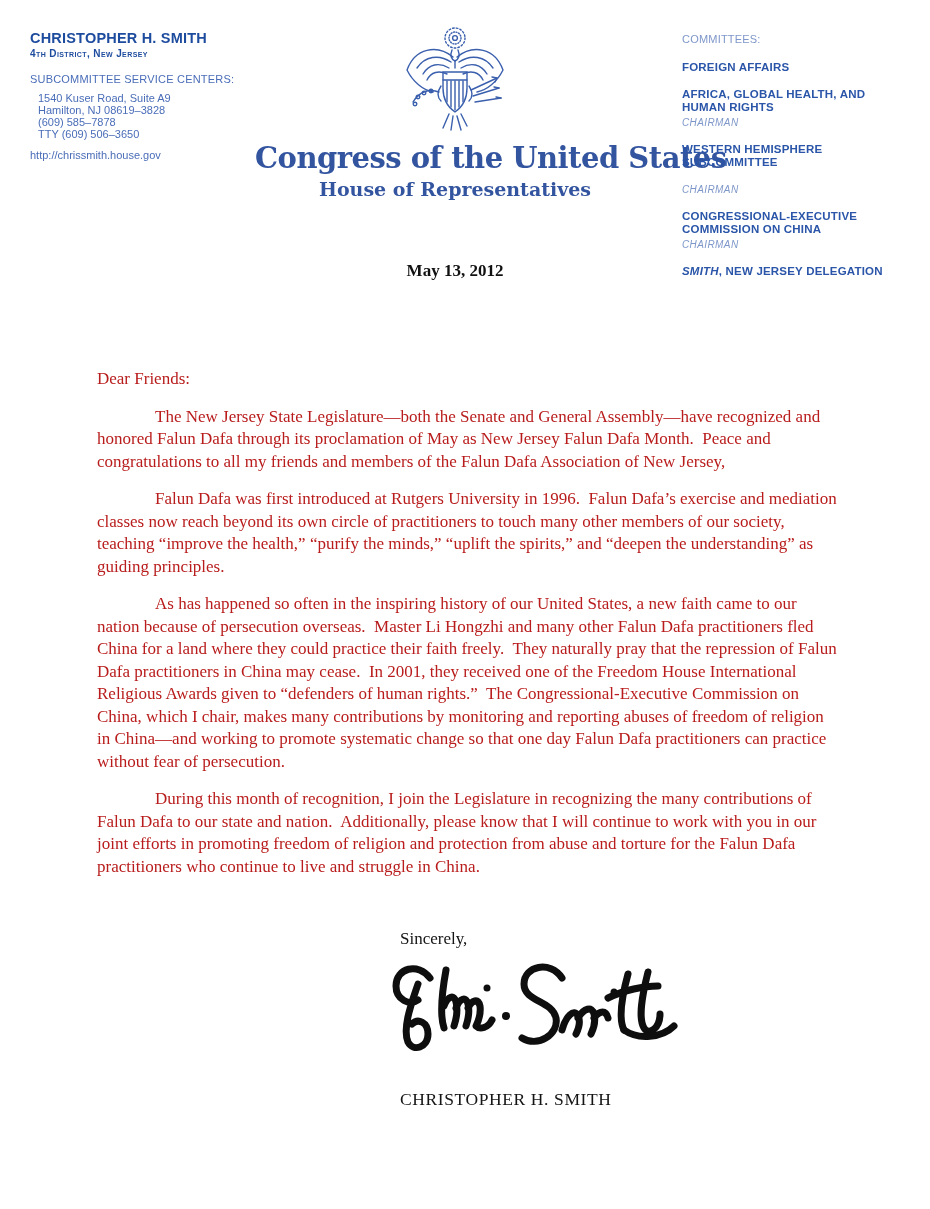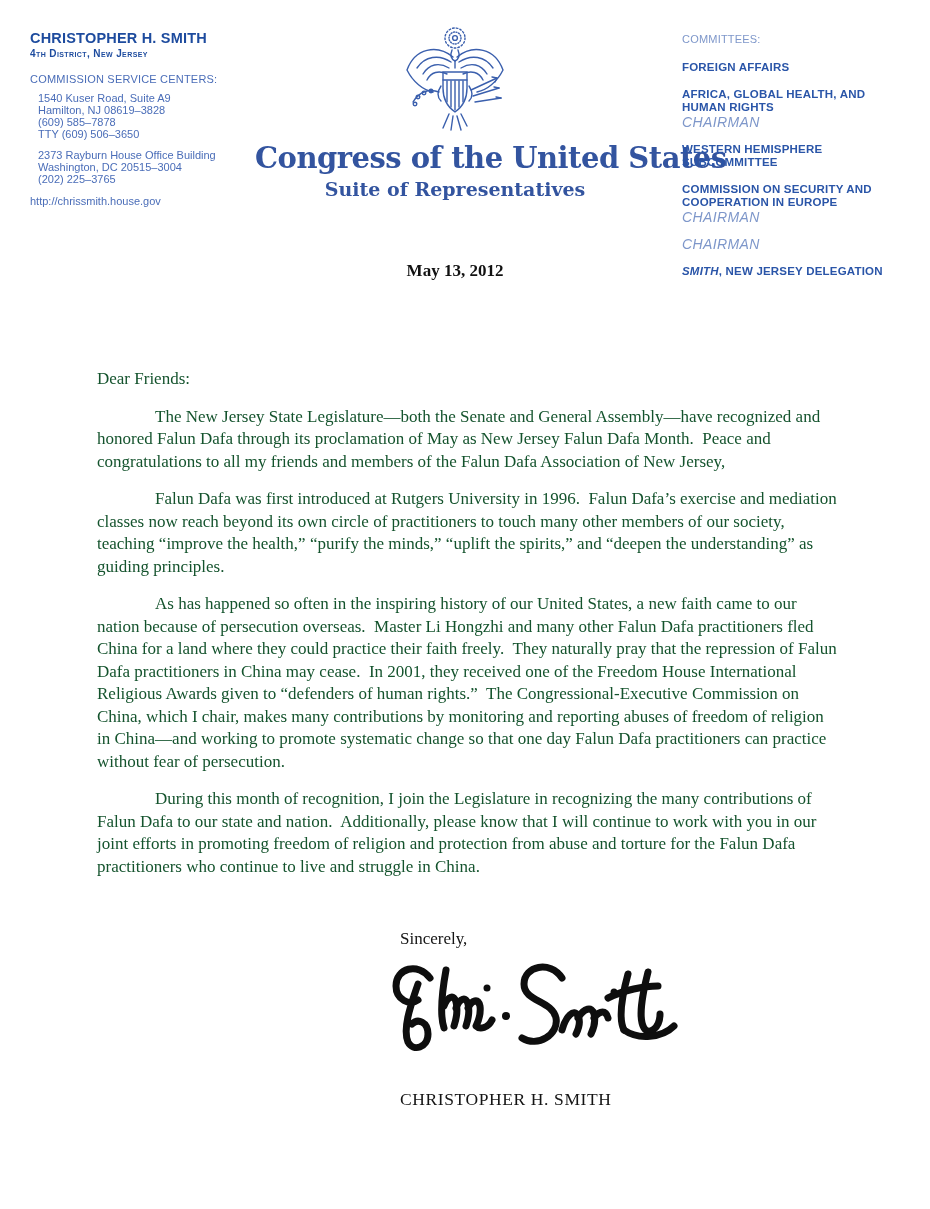--- a/index.html
+++ b/index.html
@@ -17,50 +17,45 @@
   
   .masthead{position:absolute;left:255px;top:24px;width:400px;text-align:center;color:#33549f;}
   .seal{display:block;margin:0 auto;}
   .m-title{font-family:"DejaVu Serif",serif;font-weight:bold;font-size:29px;letter-spacing:-0.5px;margin-top:5px;white-space:nowrap;}
   .m-sub{font-family:"DejaVu Serif",serif;font-weight:bold;font-size:19px;margin-top:3px;white-space:nowrap;}
 
   
   .committees{position:absolute;left:682px;top:33px;width:228px;font-size:11.5px;line-height:13px;font-weight:bold;color:#2a55a8;letter-spacing:.2px;}
   .c-label{color:#7e97ca;font-weight:normal;font-size:11px;margin-bottom:15px;}
   .c-item{margin-bottom:14px;}
-  .c-role{color:#7e97ca;font-weight:normal;font-style:italic;font-size:14px;margin-top:2px;letter-spacing:.4px;}
+  .c-role{color:#7e97ca;font-weight:normal;font-style:italic;font-size:10px;margin-top:2px;letter-spacing:.4px;}
   .c-dean{margin-top:2px;}
   .c-dean .it{font-style:italic;}
 
   
   .date{position:absolute;left:255px;top:261px;width:400px;text-align:center;font-family:"Liberation Serif",serif;font-size:17px;color:#111;font-weight:bold;}
-  .letter{position:absolute;left:97px;top:368px;width:741px;font-family:"Liberation Serif",serif;font-size:17px;line-height:22.5px;color:#14532d;}
+  .letter{position:absolute;left:97px;top:368px;width:741px;font-family:"Liberation Serif",serif;font-size:17px;line-height:22.5px;color:#b91c1c;}
   .letter p{margin:0;white-space:pre-wrap;}
   .letter p.para{margin-top:15px;text-indent:58px;}
   .closing{position:absolute;left:400px;top:929px;font-family:"Liberation Serif",serif;font-size:17px;color:#141414;}
   .signature{position:absolute;left:384px;top:956px;}
   .signer{position:absolute;left:400px;top:1089px;font-family:"Liberation Serif",serif;font-size:17.5px;letter-spacing:.6px;color:#141414;}
 </style>
 </head>
 <body>
 
 <div class="sender">
   <div class="sender-name">CHRISTOPHER H. SMITH</div>
   <div class="sender-district">4th District, New Jersey</div>
-  <div class="sc-label">COMMISSION SERVICE CENTERS:</div>
+  <div class="sc-label">SUBCOMMITTEE SERVICE CENTERS:</div>
   <div class="office">
     <div>1540 Kuser Road, Suite A9</div>
     <div>Hamilton, NJ 08619–3828</div>
     <div>(609) 585–7878</div>
     <div>TTY (609) 506–3650</div>
-  </div>
-  <div class="office">
-    <div>2373 Rayburn House Office Building</div>
-    <div>Washington, DC 20515–3004</div>
-    <div>(202) 225–3765</div>
   </div>
   <div class="website">http://chrissmith.house.gov</div>
 </div>
 
 <div class="masthead">
   <svg class="seal" width="104" height="112" viewBox="0 0 104 112">
     <g stroke="#3a5fad" fill="none" stroke-width="1.4" stroke-linecap="round">
 
       <circle cx="52" cy="14" r="10" stroke-dasharray="1.6 2.1"></circle>
       <circle cx="52" cy="14" r="6" stroke-dasharray="1 1.6"></circle>
@@ -92,40 +87,40 @@
         <circle cx="28" cy="67" r="1.8"></circle>
         <circle cx="12" cy="80" r="1.8"></circle>
 
       <path d="M68 66 L94 54 M70 72 L96 64 M72 78 L98 74"></path>
       <path d="M94 54 L89 53 M94 54 L92 58 M96 64 L91 63 M98 74 L93 73"></path>
 
       <path d="M46 90 L40 104 M50 92 L48 106 M54 92 L58 106 M58 90 L64 102"></path>
     </g>
   </svg>
   <div class="m-title">Congress of the United States</div>
-  <div class="m-sub">Suite of Representatives</div>
+  <div class="m-sub">House of Representatives</div>
 </div>
 
 <div class="committees">
   <div class="c-label">COMMITTEES:</div>
   <div class="c-item">
     <div>FOREIGN AFFAIRS</div>
   </div>
   <div class="c-item">
     <div>AFRICA, GLOBAL HEALTH, AND HUMAN RIGHTS</div>
     <div class="c-role">CHAIRMAN</div>
   </div>
   <div class="c-item">
     <div>WESTERN HEMISPHERE SUBCOMMITTEE</div>
   </div>
   <div class="c-item">
-    <div>COMMISSION ON SECURITY AND COOPERATION IN EUROPE</div>
     <div class="c-role">CHAIRMAN</div>
   </div>
   <div class="c-item">
+    <div>CONGRESSIONAL-EXECUTIVE COMMISSION ON CHINA</div>
     <div class="c-role">CHAIRMAN</div>
   </div>
   <div class="c-dean">
     <span class="it">SMITH</span><span>, NEW JERSEY DELEGATION</span>
   </div>
 </div>
 
 <div class="date">May 13, 2012</div>
 
 <div class="letter">

